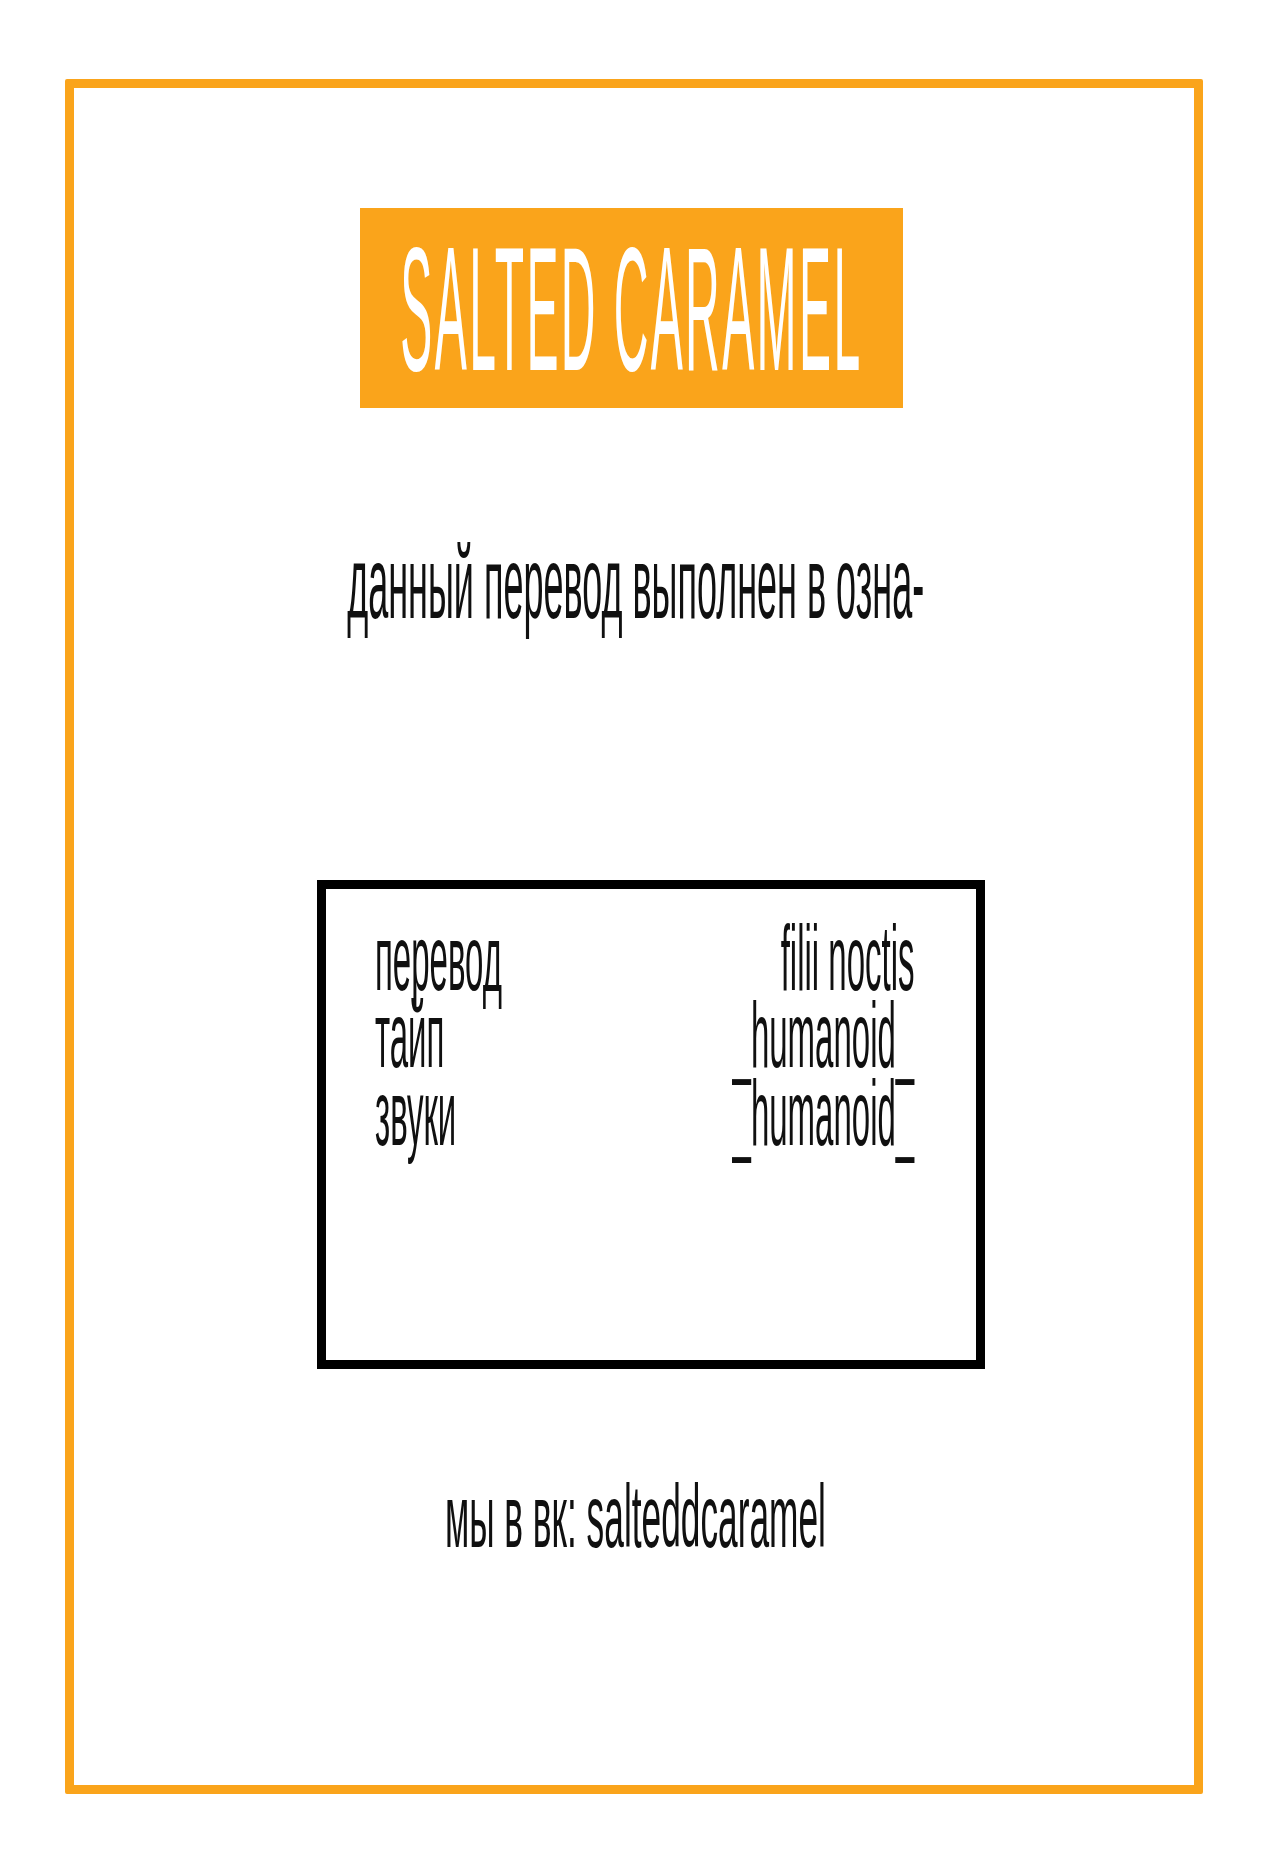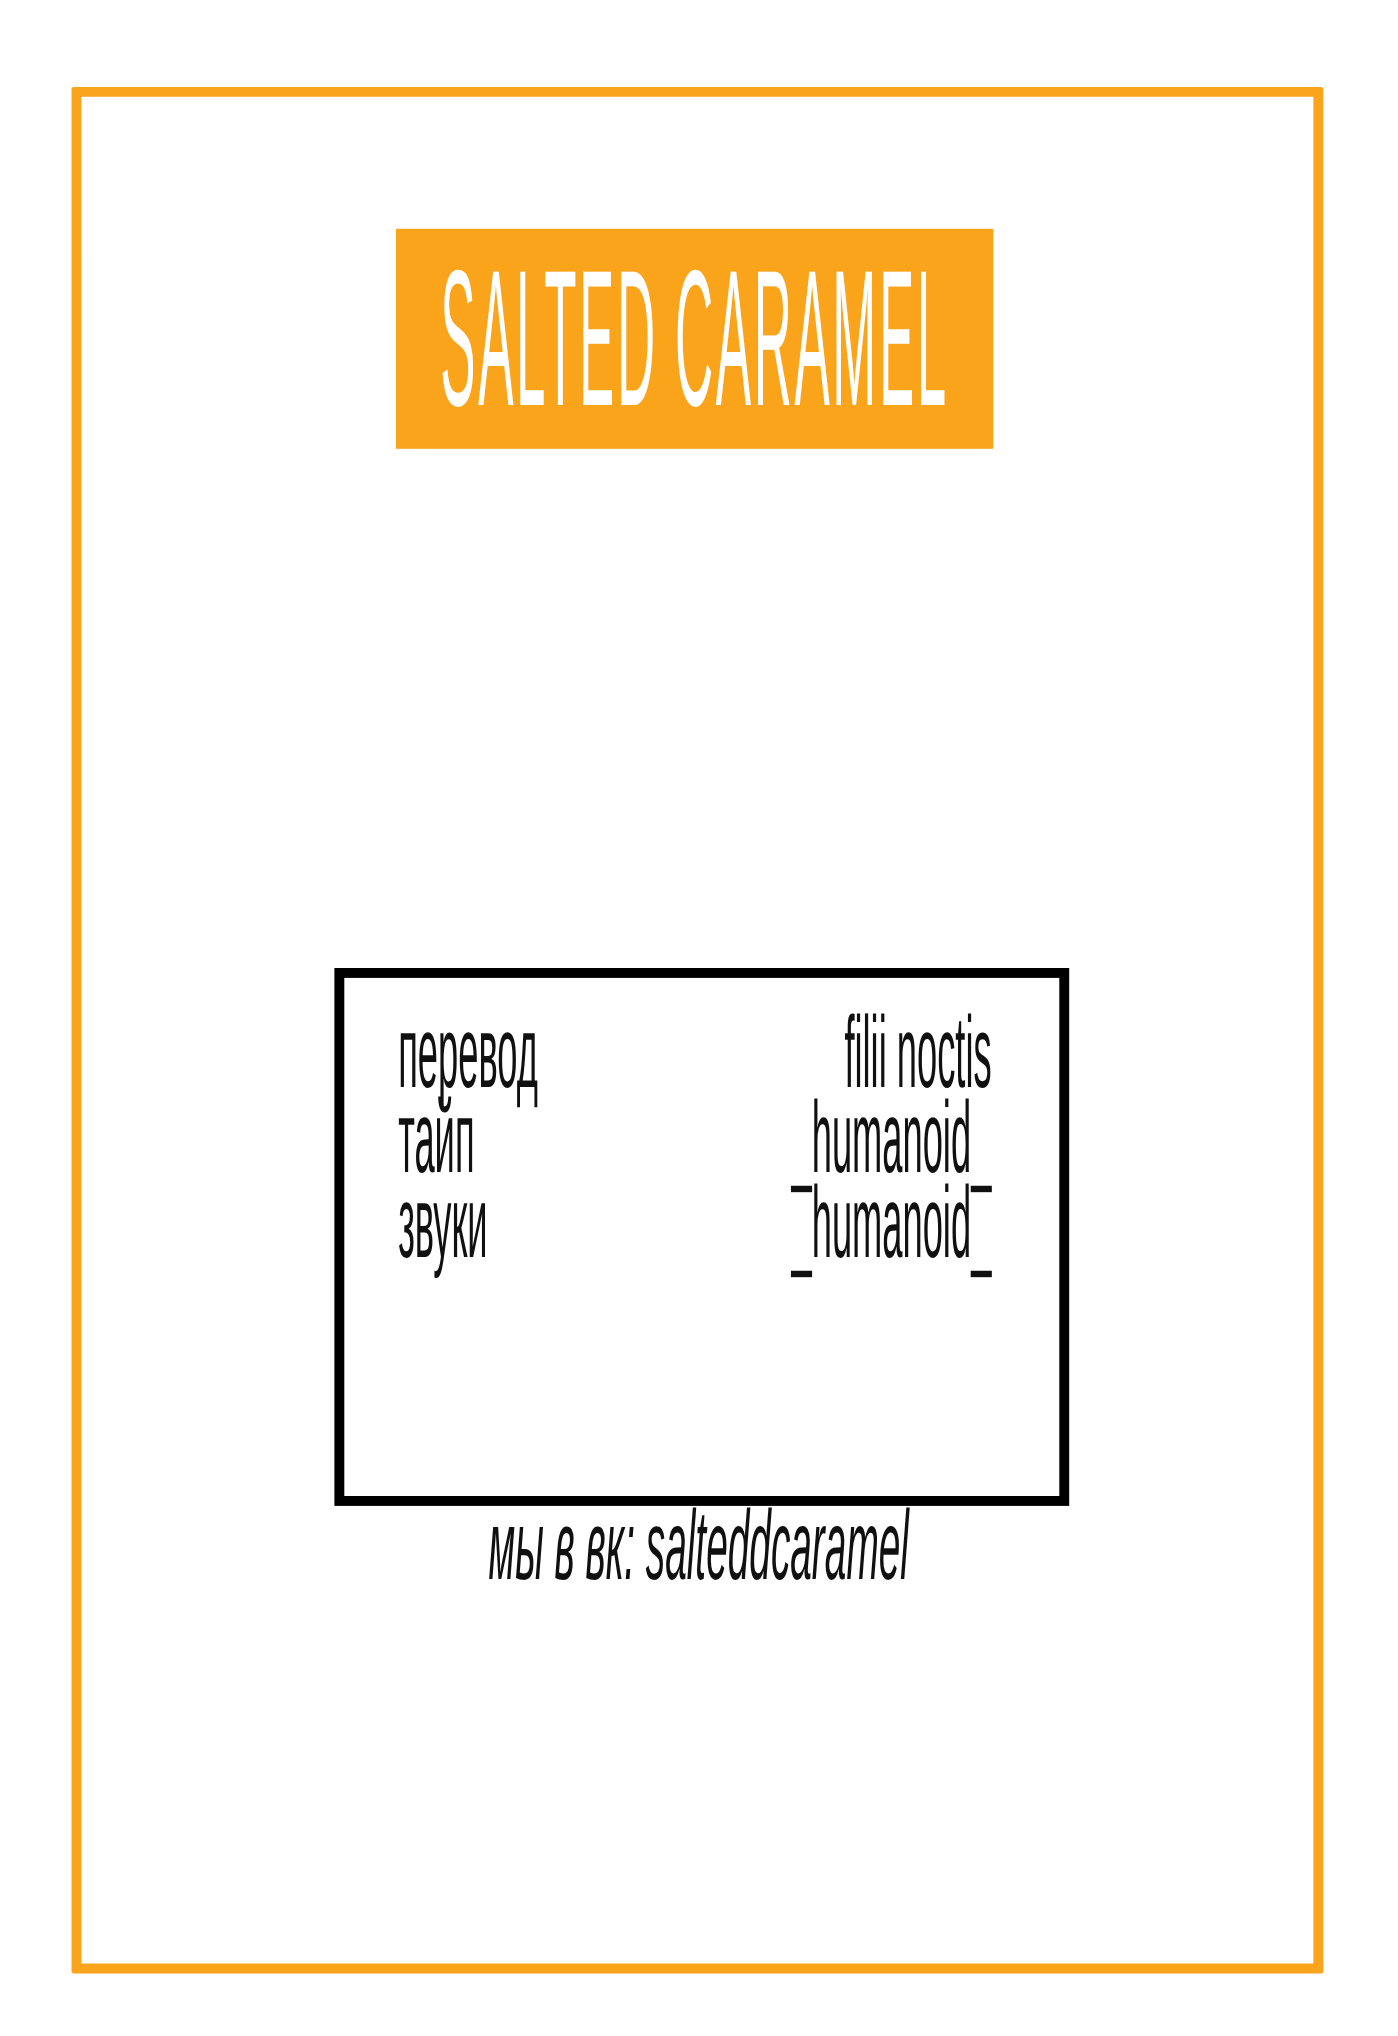--- a/index.html
+++ b/index.html
@@ -53,39 +53,39 @@
     text-align: center;
   }
   .disclaimer-1 { top: 546px; }
   .disclaimer-2 { top: 643px; }
   .disclaimer-1 .cond, .disclaimer-2 .cond {
     font-size: 50px;
     --sx: 0.72; --sy: 2.05;
   }
   .credits-box {
     position: absolute;
-    left: 304px; top: 868px;
+    left: 317px; top: 868px;
     width: 668px; height: 489px;
     border: 9px solid #000000;
     background: #ffffff;
     padding: 48px 62px 0 49px;
   }
   .credit-row {
     height: 77px;
     display: flex;
     justify-content: space-between;
     align-items: flex-start;
   }
   .credit-row .cond {
     font-size: 44px;
     --sx: 0.75; --sy: 2.1;
   }
   .credit-role { transform-origin: left center; }
   .credit-person { transform-origin: right center; }
-  .vk-line { top: 1365px; font-style: italic; }
+  .vk-line { top: 1477px; }
   .vk-line .cond {
     font-size: 56px;
     --sx: 0.63; --sy: 1.6;
   }
   .closing-line { top: 1566px; }
   .closing-line .cond {
     font-size: 72px;
     font-weight: bold;
     --sx: 0.51; --sy: 1.85;
   }
@@ -94,20 +94,23 @@
 <body>
 
 <div class="page">
 
   <div class="outer-border"></div>
 
   <div class="banner">
     <span class="cond">SALTED CARAMEL</span>
   </div>
 
+  <div class="center-line disclaimer-1">
+    <span class="cond">данный перевод выполнен в озна-</span>
+  </div>
 
 
   <div class="credits-box">
     <div class="credit-row">
       <span class="cond credit-role">перевод</span>
       <span class="cond credit-person">filii noctis</span>
     </div>
     <div class="credit-row">
       <span class="cond credit-role">тайп</span>
       <span class="cond credit-person">_humanoid_</span>

